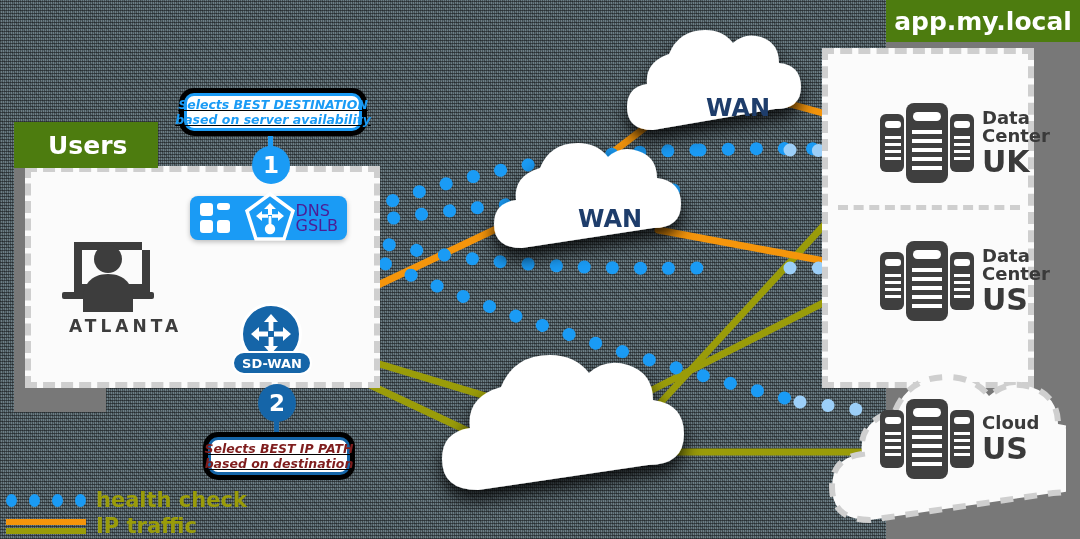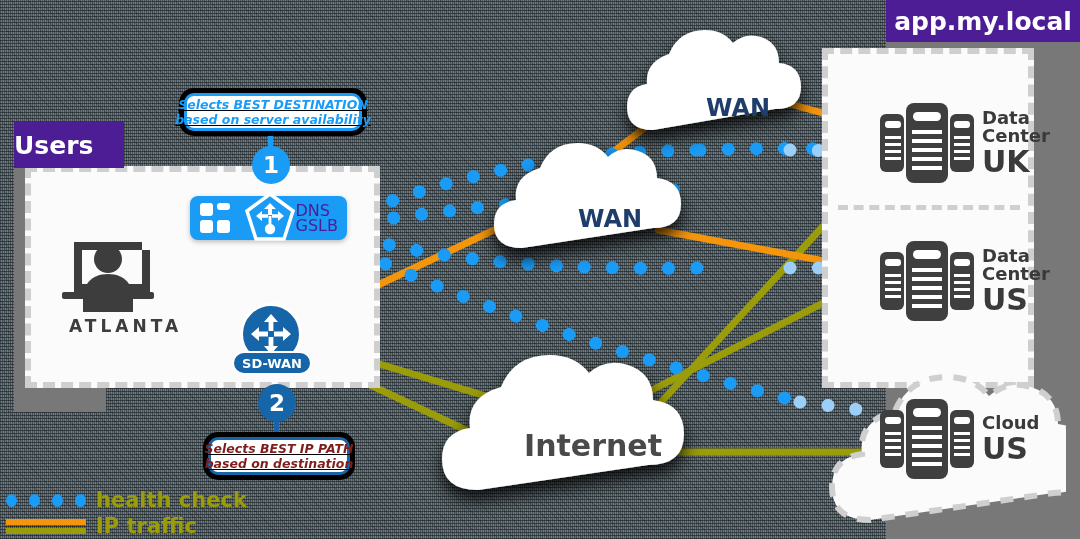--- a/index.html
+++ b/index.html
@@ -17,29 +17,29 @@
       repeating-linear-gradient(90deg, rgba(0,0,0,.40) 0 1px, rgba(0,0,0,0) 1px 2px),
       repeating-linear-gradient(45deg, rgba(0,0,0,.18) 0 1px, rgba(255,255,255,.05) 1px 4px);
     opacity:.85;
     mix-blend-mode:multiply;
   }
   #stage{position:absolute;inset:0;}
   svg#wires{position:absolute;left:0;top:0;width:1080px;height:539px;}
 
   
   .grayhdr{
-    position:absolute;background:#4c1d95;color:#fff;
+    position:absolute;background:#4d7c0f;color:#fff;
     font-weight:bold;display:flex;align-items:center;
   }
   .whitepanel{
     position:absolute;background:#fbfbfb;
     border:6px dashed #cfcfcf;box-sizing:border-box;
   }
   
-  #users-hdr{left:14px;top:122px;width:110px;height:46px;padding-left:0;font-size:25px;}
+  #users-hdr{left:14px;top:122px;width:110px;height:46px;padding-left:34px;font-size:25px;}
   #users-panel{left:25px;top:166px;width:355px;height:222px;}
   #users-gray-bg{position:absolute;left:14px;top:122px;width:92px;height:290px;background:#787878;}
 
   
   #dc-hdr{left:886px;top:0px;width:194px;height:42px;justify-content:center;font-size:25px;}
   #dc-gray-bg{position:absolute;left:886px;top:0px;width:194px;height:539px;background:#787878;}
   #dc-panel{left:822px;top:48px;width:212px;height:340px;}
   #dc-divider{position:absolute;left:838px;top:205px;width:182px;height:0;border-top:5px dashed #cfcfcf;}
 
   
@@ -252,21 +252,20 @@
 
   <div class="badge-stem" id="stem2"></div>
   <div class="badge-num" id="badge2">2</div>
   <div class="callout" id="callout2">
     <div class="c1">Selects BEST IP PATH</div>
     <div class="c2">based on destination</div>
   </div>
 
   <div class="cloudlabel" id="wan1-label">WAN</div>
   <div class="cloudlabel" id="wan2-label">WAN</div>
-  <div class="cloudlabel" id="inet-label">Internet</div>
 
   <div class="whitepanel" id="dc-panel"></div>
   <div id="dc-divider"></div>
 
   <svg id="cloud-us" viewBox="0 0 238 160">
     <path fill="#fbfbfb" stroke="#cfcfcf" stroke-width="6" stroke-dasharray="13 11" d="M42,152 q-38,0 -38,-33 q0,-29 30,-33 q-4,-33 33,-43 q14,-34 52,-34 q27,0 42,19
              q18,-16 42,-9 q27,9 27,37 q33,4 33,36 q0,33 -38,33 z"></path>
   </svg>
 
   <div class="grayhdr" id="dc-hdr">

